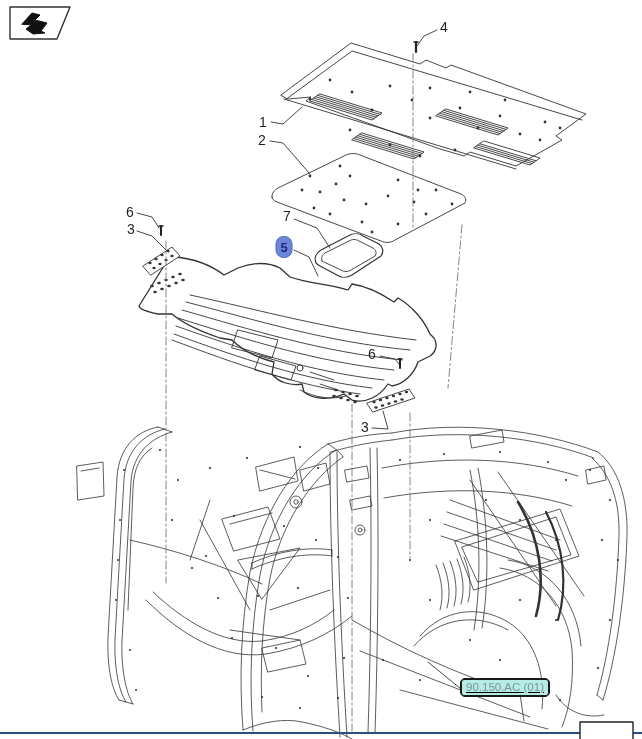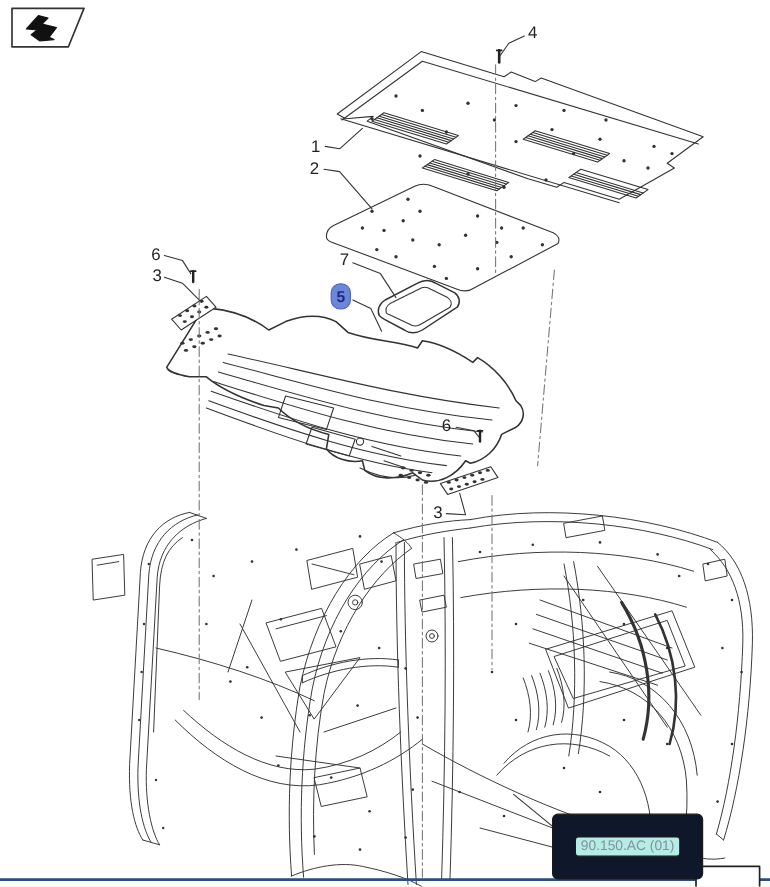--- a/index.html
+++ b/index.html
@@ -12,21 +12,21 @@
     position:absolute;transform:translate(-50%,-50%);
     font-size:14px;color:#1f1f1f;line-height:1;user-select:none;cursor:pointer;
   }
   .callout.selected{
     background:#6d87d8;color:#1c2a80;border:1px solid #5066c8;
     border-radius:8px;width:15px;height:20px;display:flex;
     align-items:center;justify-content:center;font-size:13px;font-weight:bold;
   }
   .ref-tag{
     position:absolute;left:460px;top:678px;border:1.6px solid #1a1a1a;
-    border-radius:5px;padding:18px;background:#0f172a;cursor:pointer;
+    border-radius:5px;padding:0;background:#0f172a;cursor:pointer;text-decoration:underline;
   }
   .ref-tag-inner{
     border:1px solid #1a1a1a;border-radius:3px;background:#b5ece4;
     color:#7e92a0;font-size:11.5px;padding:1px 4px 2px 4px;white-space:nowrap;
   }
 </style>
 </head>
 <body>
 
 <div class="page">

